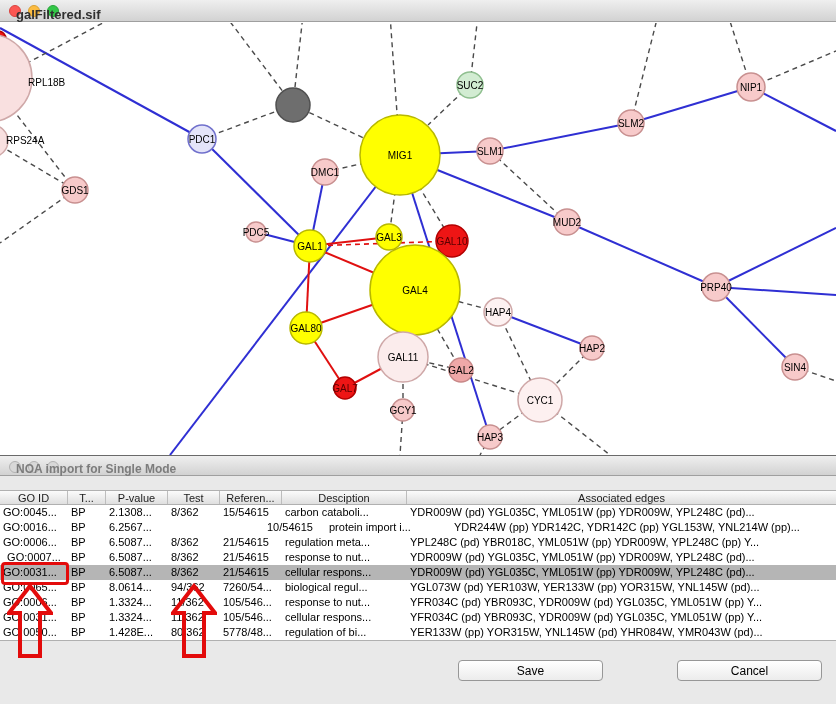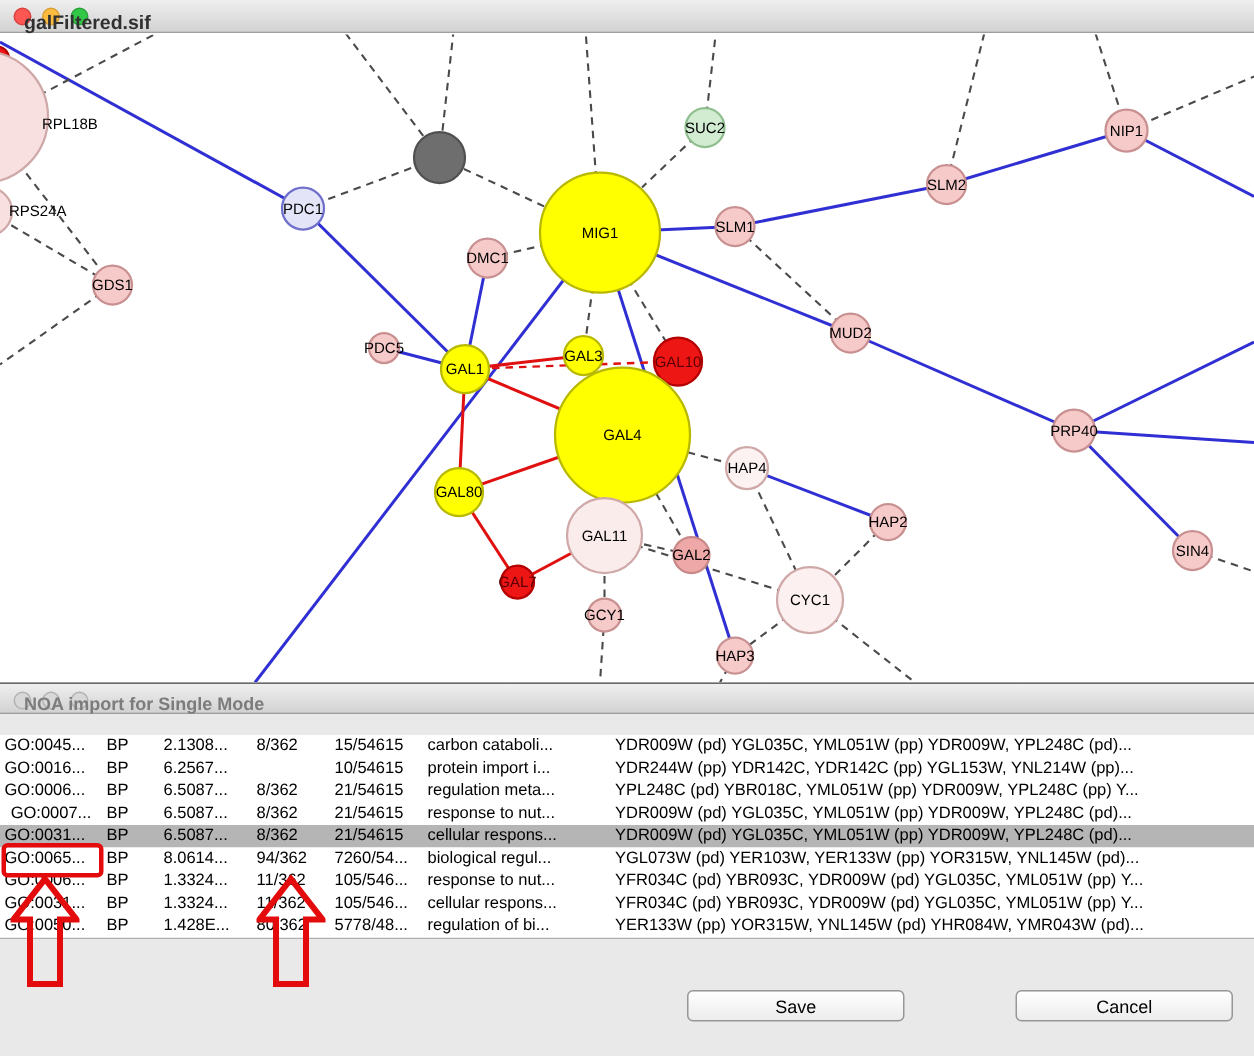--- a/index.html
+++ b/index.html
@@ -189,36 +189,45 @@
     <div class="titlebar">
       <div class="traffic">
         <span class="light inactive"></span>
         <span class="light inactive"></span>
         <span class="light inactive"></span>
       </div>
       <div class="title">NOA import for Single Mode</div>
     </div>
 
     <div class="table">
+      <div class="thead">
+          <div class="th" style="width: 68px;">GO ID</div>
+          <div class="th" style="width: 38px;">T...</div>
+          <div class="th" style="width: 62px;">P-value</div>
+          <div class="th" style="width: 52px;">Test</div>
+          <div class="th" style="width: 62px;">Referen...</div>
+          <div class="th" style="width: 125px;">Desciption</div>
+          <div class="th" style="width: 429px;">Associated edges</div>
+        </div>
       <div class="tbody">
           <div class="tr">
             <div class="td" style="width: 68px;">GO:0045...</div>
             <div class="td" style="width: 38px;">BP</div>
             <div class="td" style="width: 62px;">2.1308...</div>
             <div class="td" style="width: 52px;">8/362</div>
             <div class="td" style="width: 62px;">15/54615</div>
             <div class="td" style="width: 125px;">carbon cataboli...</div>
             <div class="td" style="width: 429px;">YDR009W (pd) YGL035C, YML051W (pp) YDR009W, YPL248C (pd)...</div>
           </div>
           <div class="tr">
             <div class="td" style="width: 68px;">GO:0016...</div>
             <div class="td" style="width: 38px;">BP</div>
             <div class="td" style="width: 62px;">6.2567...</div>
             <div class="td" style="width: 52px; margin-top: 36px;">7/362</div>
-            <div class="td" style="width: 62px;">10/54615</div>
+            <div class="td" style="width: 62px; margin-left: 44px;">10/54615</div>
             <div class="td" style="width: 125px;">protein import i...</div>
             <div class="td" style="width: 429px;">YDR244W (pp) YDR142C, YDR142C (pp) YGL153W, YNL214W (pp)...</div>
           </div>
           <div class="tr">
             <div class="td" style="width: 68px;">GO:0006...</div>
             <div class="td" style="width: 38px;">BP</div>
             <div class="td" style="width: 62px;">6.5087...</div>
             <div class="td" style="width: 52px;">8/362</div>
             <div class="td" style="width: 62px;">21/54615</div>
             <div class="td" style="width: 125px;">regulation meta...</div>

